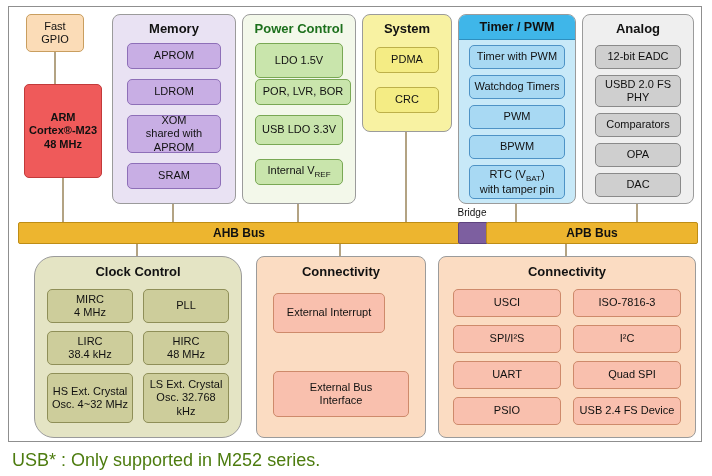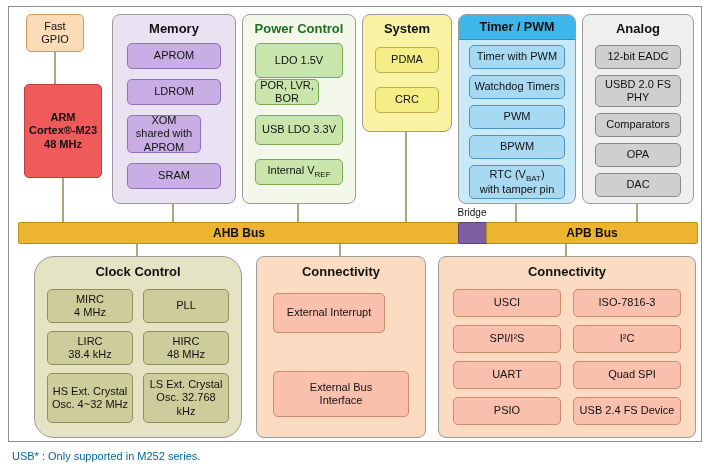--- a/index.html
+++ b/index.html
@@ -29,21 +29,21 @@
   .analogg{background:#efefef;}
   .clockg{background:#e4e4c4;}
   .conng{background:#fbdcc2;}
   .timer-head{position:absolute;left:0;right:0;top:0;height:24px;background:#3fb6e9;
               border-bottom:1px solid #2e8fbf;border-radius:7px 7px 0 0;display:flex;
               align-items:center;justify-content:center;font-weight:bold;font-size:12.5px;}
   .bus{position:absolute;background:#edb52f;border:1px solid #be8d16;border-radius:2px;
        display:flex;align-items:center;justify-content:center;font-weight:bold;font-size:12px;}
   .bridge{position:absolute;background:#7d5fa0;border:1px solid #5d437e;border-radius:2px;}
   .line{position:absolute;width:2px;background:#b3a383;}
-  .caption{position:absolute;font-size:11px;color:#0369a1;}
+  .caption{position:absolute;font-size:18px;color:#4d7c0f;}
   .greenTitle{color:#1d701d;}
 </style>
 </head>
 <body>
 
 <div id="stage">
 
   <div class="abs frame" style="left:8px;top:6px;width:692px;height:434px;"></div>
 
   <div class="line" style="left:54px;top:52px;height:32px;"></div>
@@ -68,35 +68,35 @@
   </div>
 
   <div class="group memoryg" style="left:112px;top:14px;width:122px;height:188px;">
     <div class="gtitle" style="top:6px;">Memory</div>
     <div class="block purple" style="left:14px;top:28px;width:94px;height:26px;">
       <span class="lbl">APROM</span>
       </div>
     <div class="block purple" style="left:14px;top:64px;width:94px;height:26px;">
       <span class="lbl">LDROM</span>
       </div>
-    <div class="block purple" style="left:14px;top:100px;width:74px;height:38px;">
+    <div class="block purple" style="left:14px;top:100px;width:94px;height:38px;">
       <span class="lbl">XOM
 shared with APROM</span>
       </div>
     <div class="block purple" style="left:14px;top:148px;width:94px;height:26px;">
       <span class="lbl">SRAM</span>
       </div>
   </div>
 
   <div class="group powerg" style="left:242px;top:14px;width:112px;height:188px;">
     <div class="gtitle greenTitle" style="top:6px;">Power Control</div>
     <div class="block green" style="left:12px;top:28px;width:88px;height:35px;">
       <span class="lbl">LDO 1.5V</span>
       </div>
-    <div class="block green" style="left:12px;top:64px;width:64px;height:26px;">
+    <div class="block green" style="left:12px;top:64px;width:96px;height:26px;">
       <span class="lbl">POR, LVR, BOR</span>
       </div>
     <div class="block green" style="left:12px;top:100px;width:88px;height:30px;">
       <span class="lbl">USB LDO 3.3V</span>
       </div>
     <div class="block green" style="left:12px;top:144px;width:88px;height:26px;">
       <span class="lbl"><span>Internal V</span><sub>REF</sub></span>
       </div>
   </div>
 

